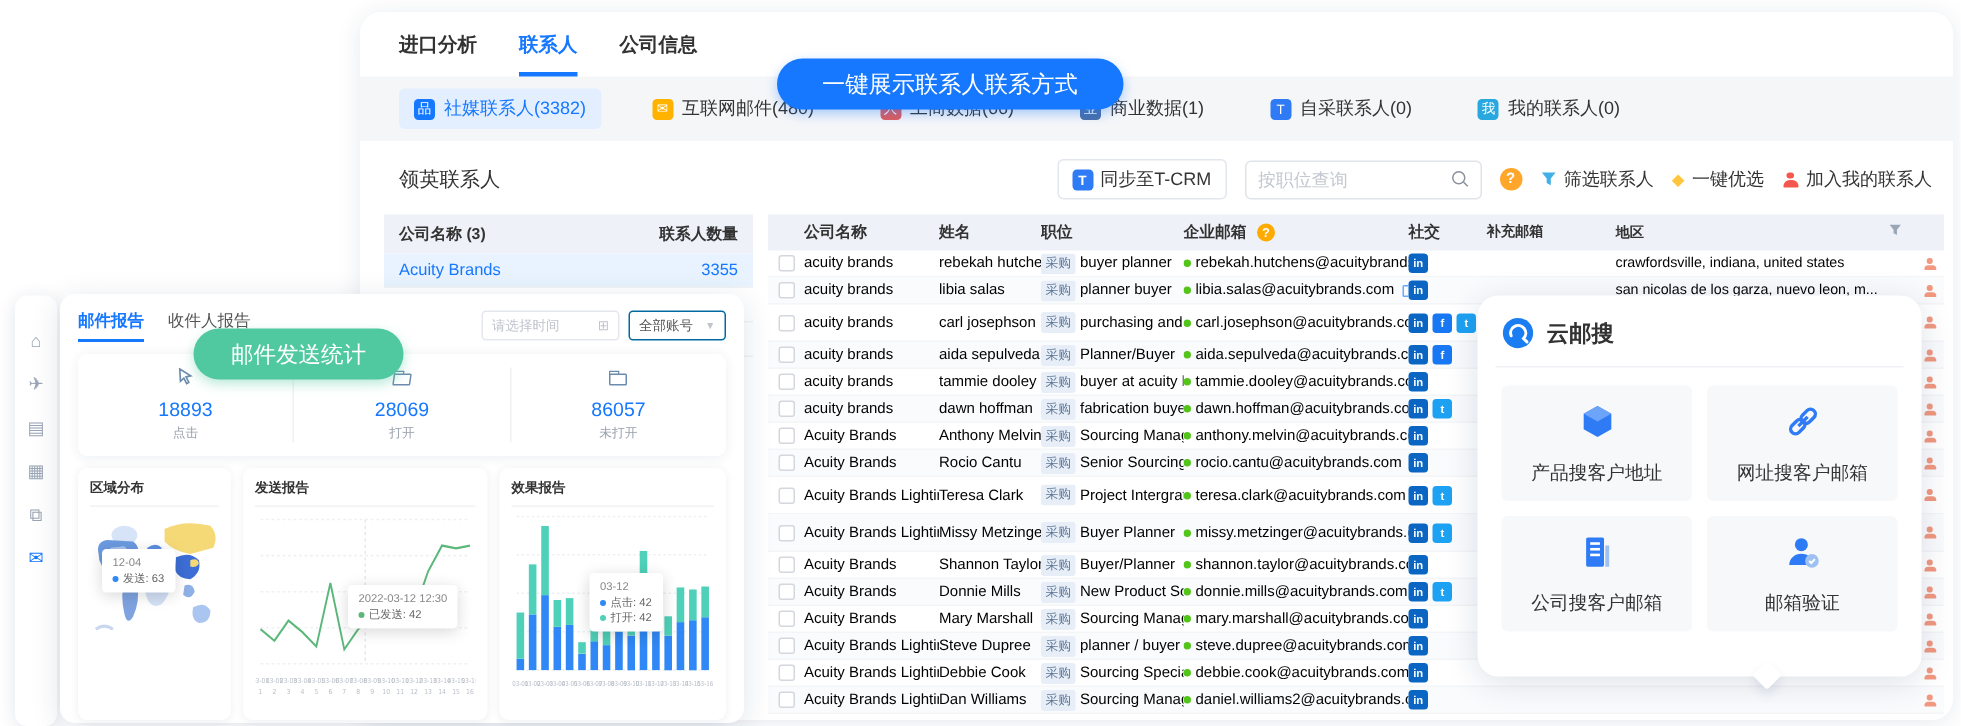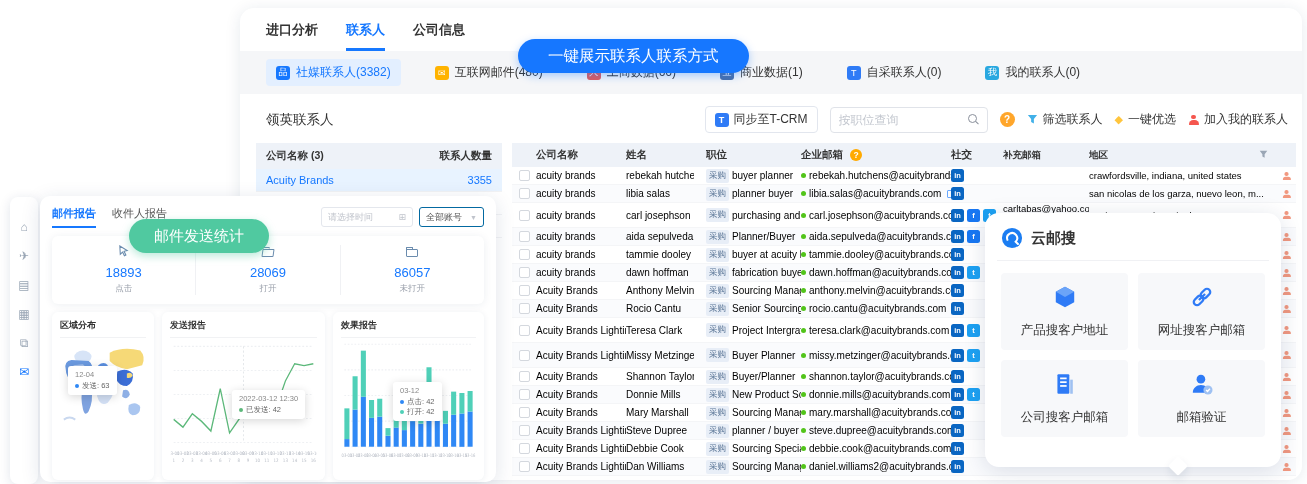--- a/index.html
+++ b/index.html
@@ -52,21 +52,21 @@
   .mini-row.sel .mn, .mini-row.sel .mc { color:#1678ff; }
   .mn { color:#333; } .mc { color:#333; }
 
   .main-table { flex:1; margin-left:10px; min-width:0; font-size:10px; }
   .trow { display:flex; align-items:center; min-height:18px; border-bottom:1px solid #f4f5f7; }
   .trow.alt { background:#fafbfd; }
   .thead { background:#eef2f8; font-weight:bold; color:#333; min-height:24px; border-bottom:none; font-size:10.5px; }
   .c-chk { width:24px; display:flex; justify-content:center; flex:0 0 auto; }
   .c-co  { width:90px; flex:0 0 auto; overflow:hidden; white-space:nowrap; }
   .c-na  { width:68px; flex:0 0 auto; overflow:hidden; white-space:nowrap; }
-  .c-ti  { width:95px; flex:0 0 auto; overflow:hidden; white-space:nowrap; display:flex; align-items:center; gap:3px;margin-left:12px; }
+  .c-ti  { width:95px; flex:0 0 auto; overflow:hidden; white-space:nowrap; display:flex; align-items:center; gap:3px; }
   .c-em  { width:150px; flex:0 0 auto; overflow:hidden; white-space:nowrap; display:flex; align-items:center; gap:3px; }
   .c-so  { width:52px; flex:0 0 auto; display:flex; gap:3px; align-items:center; }
   .c-ex  { width:86px; flex:0 0 auto; overflow:hidden; font-size:9.5px; line-height:12px; }
   .c-re  { flex:1; min-width:0; overflow:hidden; white-space:nowrap; font-size:9.5px; display:flex; align-items:center; }
   .c-act { width:20px; flex:0 0 auto; display:flex; justify-content:center; }
   .chk { width:11px; height:11px; border:1px solid #d4d8de; border-radius:2px; background:#fff; cursor:pointer; }
   .role-chip { background:#e8eef7; color:#5a7596; font-size:8.5px; padding:1px 3px; border-radius:2px; flex:0 0 auto; }
   .dot { width:5px; height:5px; border-radius:50%; background:#52c41a; flex:0 0 auto; }
   .ic-copy { display:inline-block; width:7px; height:8px; border:1px solid #69a8ff; border-radius:1px;
     position:relative; margin-left:3px; flex:0 0 auto; }
@@ -135,21 +135,21 @@
   .cc-map { width:102px; } .cc-line { width:163px; } .cc-bar { flex:1; }
   .cc-title { font-size:9px; color:#333; font-weight:bold; padding-bottom:5px; border-bottom:1px solid #f1f2f4; }
   .cc-body { position:relative; height:138px; }
   .tip { position:absolute; background:#fff; border-radius:3px; box-shadow:0 2px 10px rgba(0,0,0,.16);
     padding:4px 7px; font-size:7.5px; color:#666; z-index:5; white-space:nowrap; }
   .tip-title { color:#888; margin-bottom:2px; }
   .tip-row { display:flex; align-items:center; gap:3px; }
   .tdot { width:4px; height:4px; border-radius:50%; flex:0 0 auto; }
 
   
-  .cloud-panel { position:absolute; left:985px; top:213px; width:296px; height:254px; background:#fff;
+  .cloud-panel { position:absolute; left:985px; top:197px; width:296px; height:254px; background:#fff;
     border-radius:14px; box-shadow:0 4px 22px rgba(20,45,90,.14); z-index:25; padding:14px 16px; }
   .cp-head { display:flex; align-items:center; gap:8px; }
   .cp-title { font-size:15px; font-weight:bold; color:#333; }
   .cp-div { height:1px; background:#f0f1f4; margin:11px -4px 12px; }
   .cp-grid { display:grid; grid-template-columns:1fr 1fr; gap:10px; }
   .cp-card { background:#f7f8fa; border-radius:4px; height:77px; display:flex; flex-direction:column;
     align-items:center; justify-content:center; gap:8px; cursor:pointer; }
   .cp-lb { font-size:12.5px; color:#333; }
   .cloud-tail { position:absolute; left:186px; bottom:-6px; width:14px; height:14px; background:#fff;
     transform:rotate(45deg); border-radius:2px; box-shadow:3px 3px 8px rgba(20,45,90,.10); }

